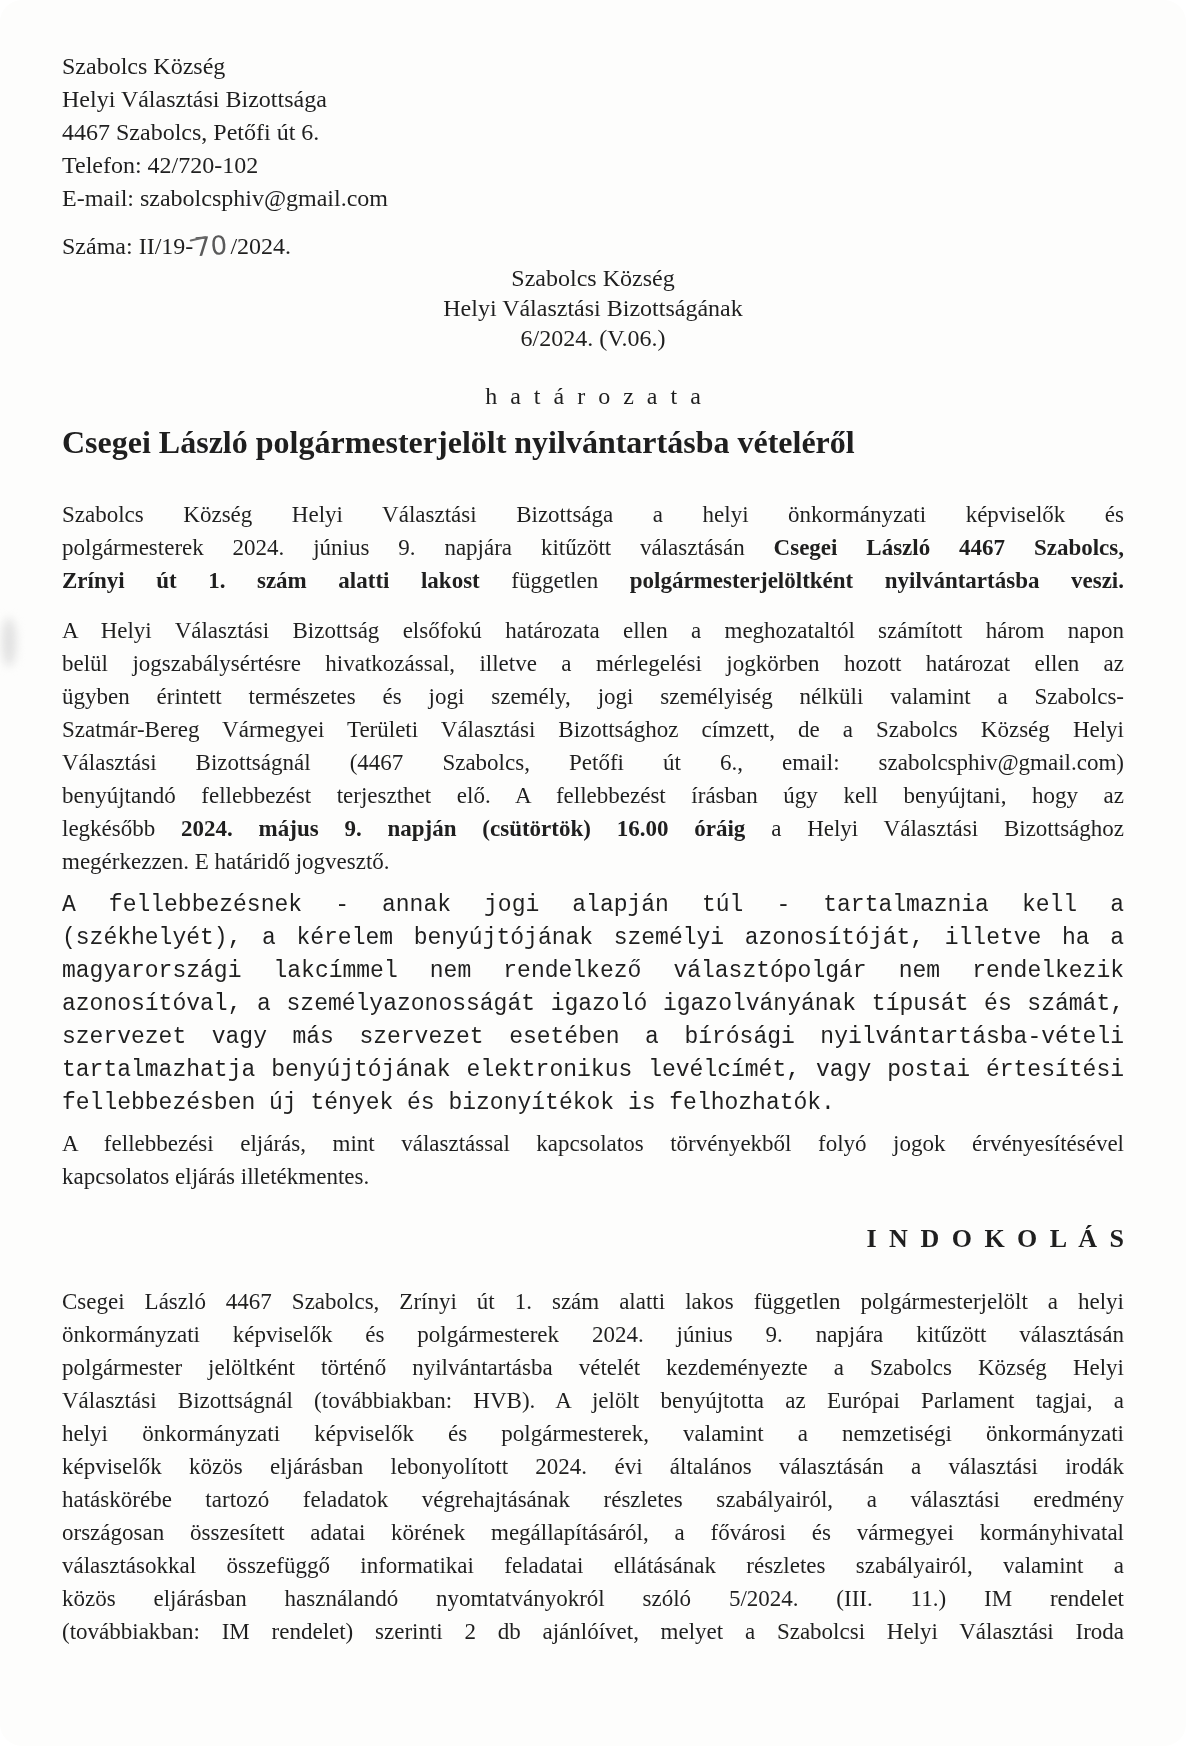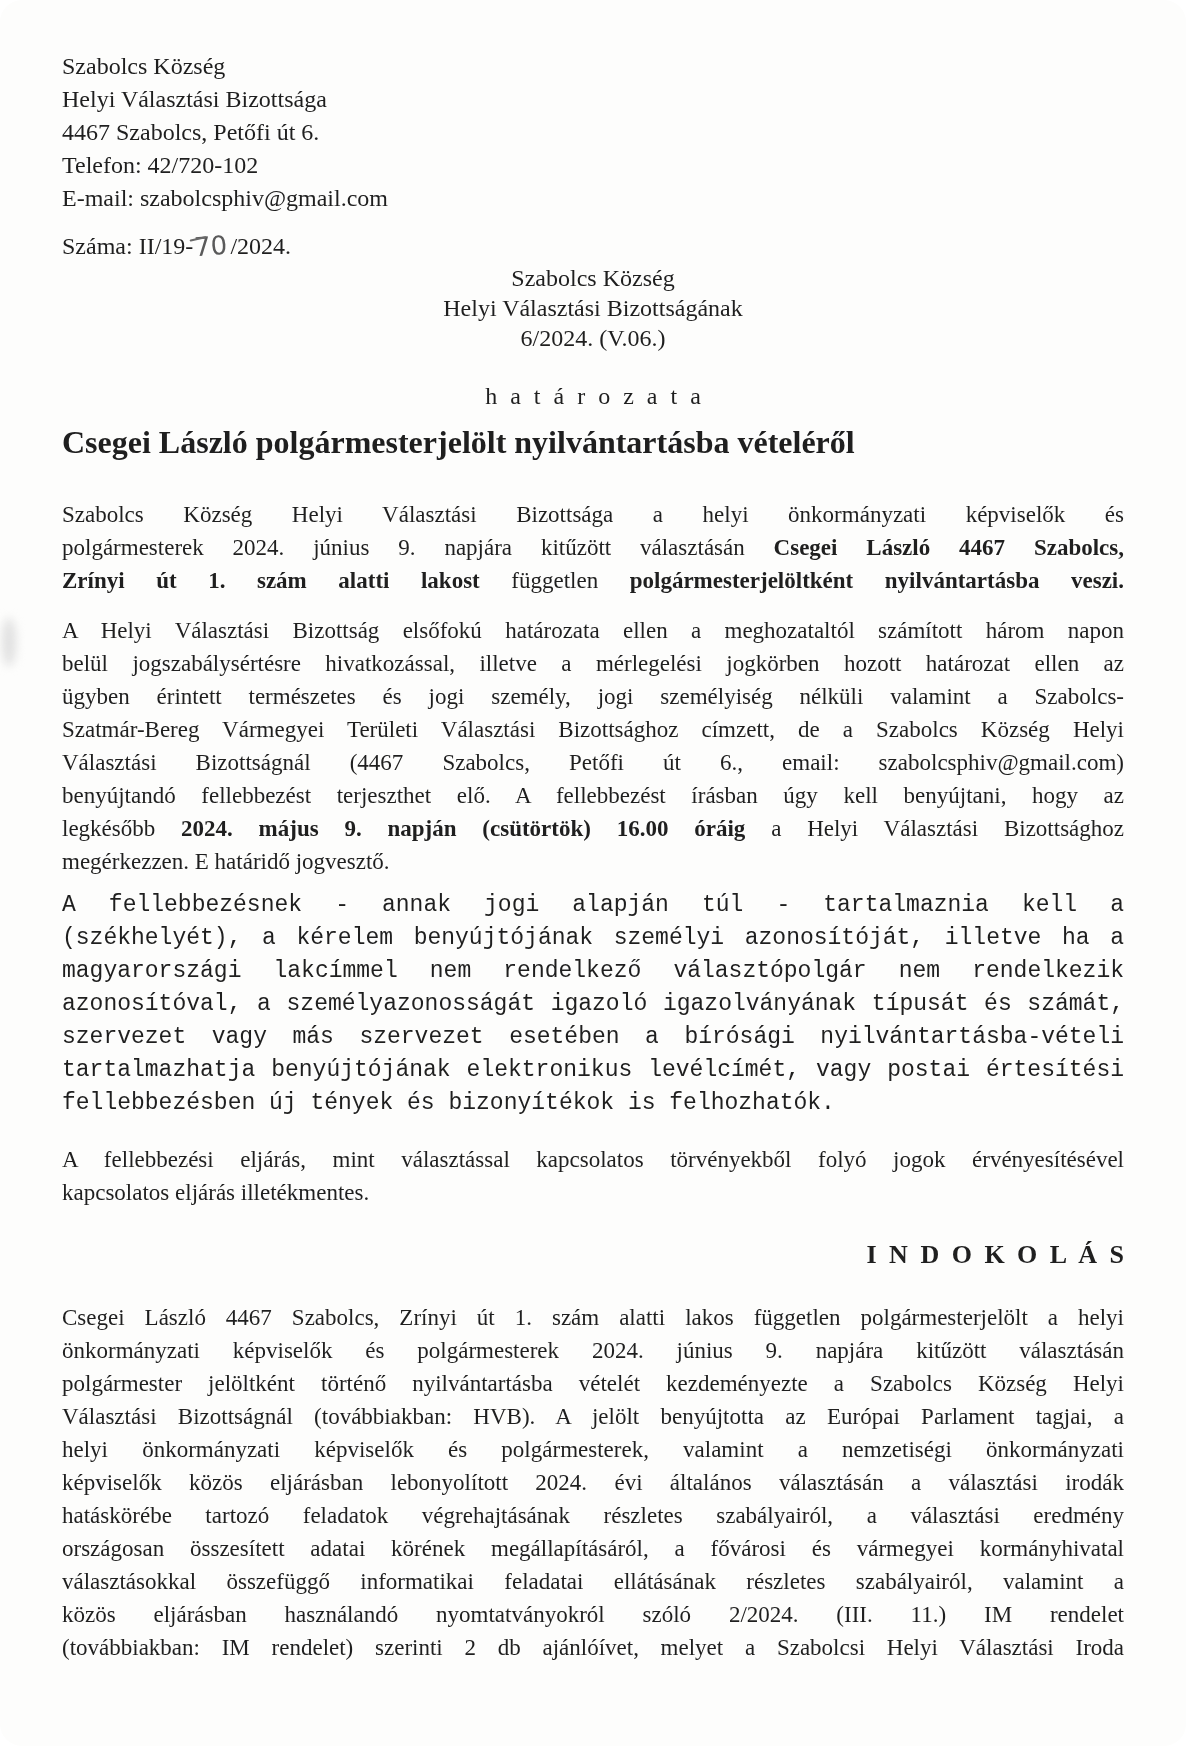--- a/index.html
+++ b/index.html
@@ -43,21 +43,21 @@
   .para { font-size:23px; }
   .tline {
     height:33px; line-height:33px; overflow:hidden;
     text-align:justify; text-align-last:justify;
   }
   .tline.nojust { text-align-last:left; }
   .b { font-weight:bold; }
   #body-paras .para-0 { margin-top:39px; }
   #body-paras .para-1 { margin-top:17px; }
   #body-paras .para-2 { margin-top:11px;font-family:Liberation Mono, monospace; }
-  #body-paras .para-3 { margin-top:23px; }
+  #body-paras .para-3 { margin-top:7px; }
   .indokolas {
     margin:29px 0 0 0; text-align:right;
     font-size:26px; line-height:33px; font-weight:bold;
     word-spacing:6px;
   }
   #reasoning-paras .para-0 { margin-top:30px; }
 </style>
 </head>
 <body>
 
@@ -122,17 +122,17 @@
       <div class="para para-0">
         <div class="tline"><span>Csegei László 4467 Szabolcs, Zrínyi út 1. szám alatti lakos független polgármesterjelölt a helyi</span></div>
         <div class="tline"><span>önkormányzati képviselők és polgármesterek 2024. június 9. napjára kitűzött választásán</span></div>
         <div class="tline"><span>polgármester jelöltként történő nyilvántartásba vételét kezdeményezte a Szabolcs Község Helyi</span></div>
         <div class="tline"><span>Választási Bizottságnál (továbbiakban: HVB). A jelölt benyújtotta az Európai Parlament tagjai, a</span></div>
         <div class="tline"><span>helyi önkormányzati képviselők és polgármesterek, valamint a nemzetiségi önkormányzati</span></div>
         <div class="tline"><span>képviselők közös eljárásban lebonyolított 2024. évi általános választásán a választási irodák</span></div>
         <div class="tline"><span>hatáskörébe tartozó feladatok végrehajtásának részletes szabályairól, a választási eredmény</span></div>
         <div class="tline"><span>országosan összesített adatai körének megállapításáról, a fővárosi és vármegyei kormányhivatal</span></div>
         <div class="tline"><span>választásokkal összefüggő informatikai feladatai ellátásának részletes szabályairól, valamint a</span></div>
-        <div class="tline"><span>közös eljárásban használandó nyomtatványokról szóló 2/2024. (III. 11.) IM rendelet</span></div>
+        <div class="tline"><span>közös eljárásban használandó nyomtatványokról szóló 5/2024. (III. 11.) IM rendelet</span></div>
         <div class="tline"><span>(továbbiakban: IM rendelet) szerinti 2 db ajánlóívet, melyet a Szabolcsi Helyi Választási Iroda</span></div>
       </div>
     </section>
 </div>
 
 </body></html>

